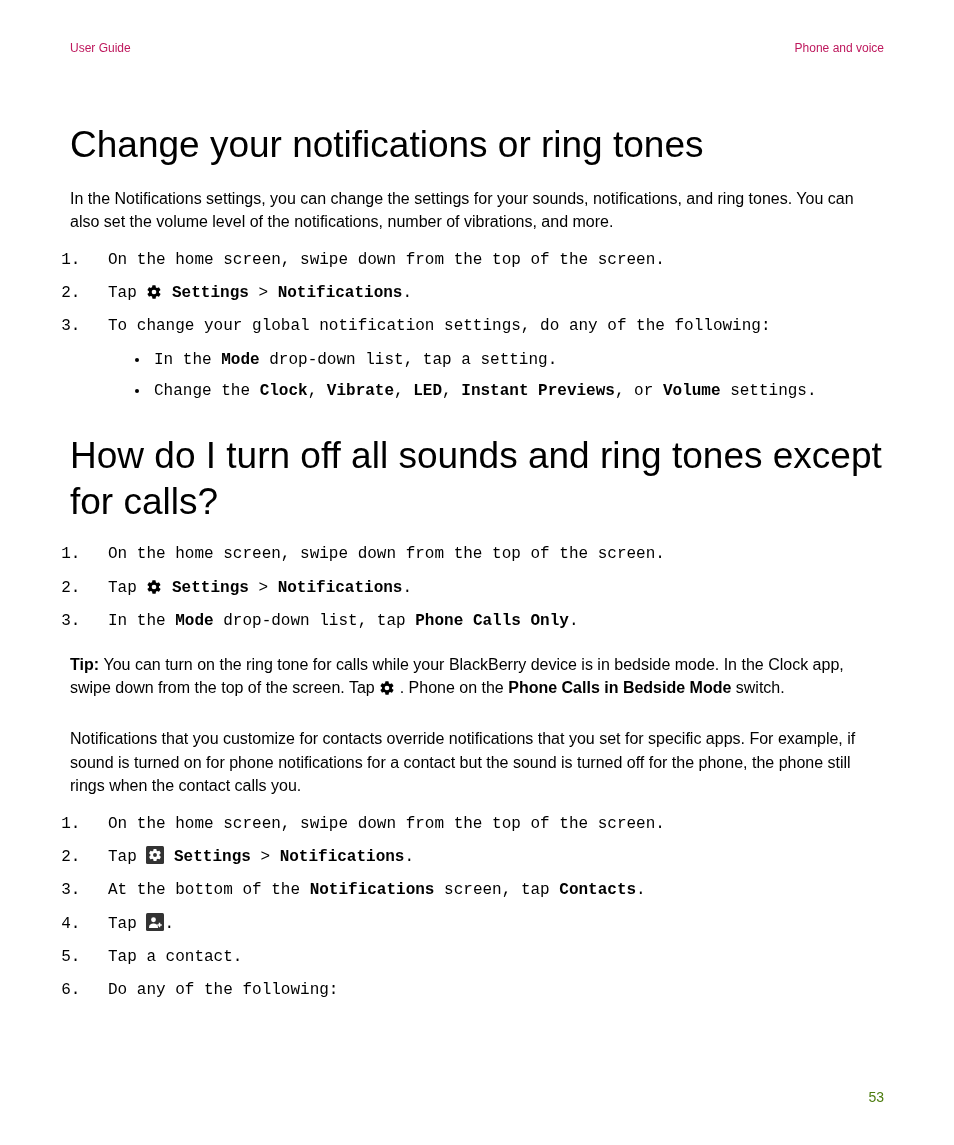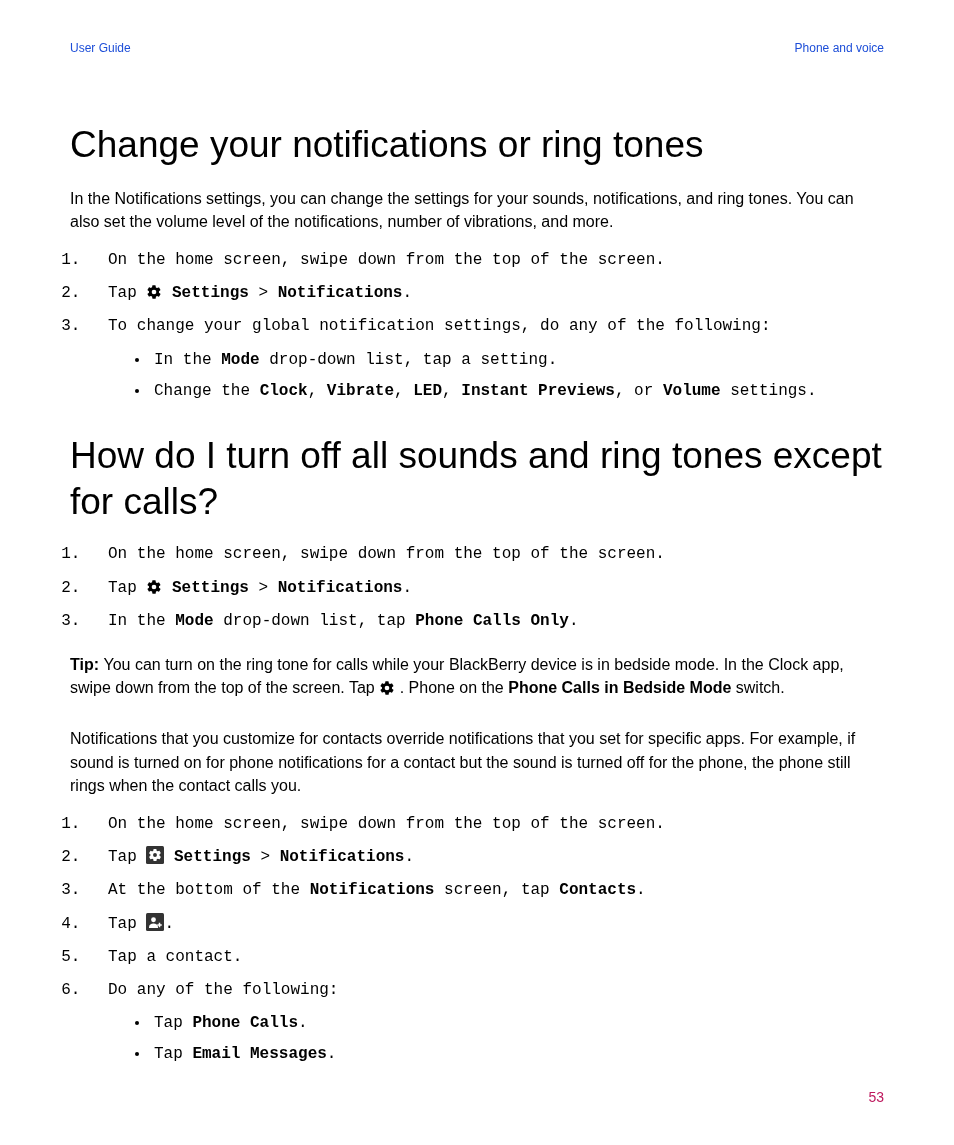--- a/index.html
+++ b/index.html
@@ -15,21 +15,21 @@
     width: 954px;
     height: 1145px;
     position: relative;
     box-sizing: border-box;
     padding: 40px 70px 40px 70px;
   }
   .header {
     display: flex;
     justify-content: space-between;
     font-size: 12px;
-    color: #1d4ed8;
+    color: #be185d;
     margin-bottom: 65px;
   }
   h1 {
     font-weight: 400;
     font-size: 37px;
     margin: 0 0 18px 0;
     letter-spacing: 0px;
     line-height: 1.25;
   }
   p {
@@ -63,21 +63,21 @@
     vertical-align: -3px;
   }
   .gear-icon svg, .gear-box-icon svg, .add-contact-icon svg {
     display: block;
   }
   .page-number {
     position: absolute;
     bottom: 38px;
     right: 70px;
     font-size: 14px;
-    color: #be185d;
+    color: #4d7c0f;
   }
   .sect2 { margin-top: 30px; }
   .sect3 { margin-top: 28px; }
 </style>
 </head>
 <body>
 
 <div class="page">
 
   <div class="header">
@@ -168,26 +168,18 @@
               <rect x="0" y="0" width="24" height="24" rx="2" fill="#333"></rect>
               <circle cx="10" cy="9" r="3.2" fill="#fff"></circle>
               <path fill="#fff" d="M4 19c0-3.3 2.7-5 6-5s6 1.7 6 5v1H4Z"></path>
               <path stroke="#fff" stroke-width="2" d="M18 13v6M15 16h6" fill="none"></path>
             </svg>
         </span><span>.</span>
       </li>
       <li>Tap a contact.</li>
       <li>
         <span>Do any of the following:</span>
-        <ul>
-          <li>
-            <span>Tap </span><b>Phone Calls</b><span>.</span>
-          </li>
-          <li>
-            <span>Tap </span><b>Email Messages</b><span>.</span>
-          </li>
-        </ul>
       </li>
     </ol>
   </div>
 
   <div class="page-number">53</div>
 </div>
 
 </body></html>

